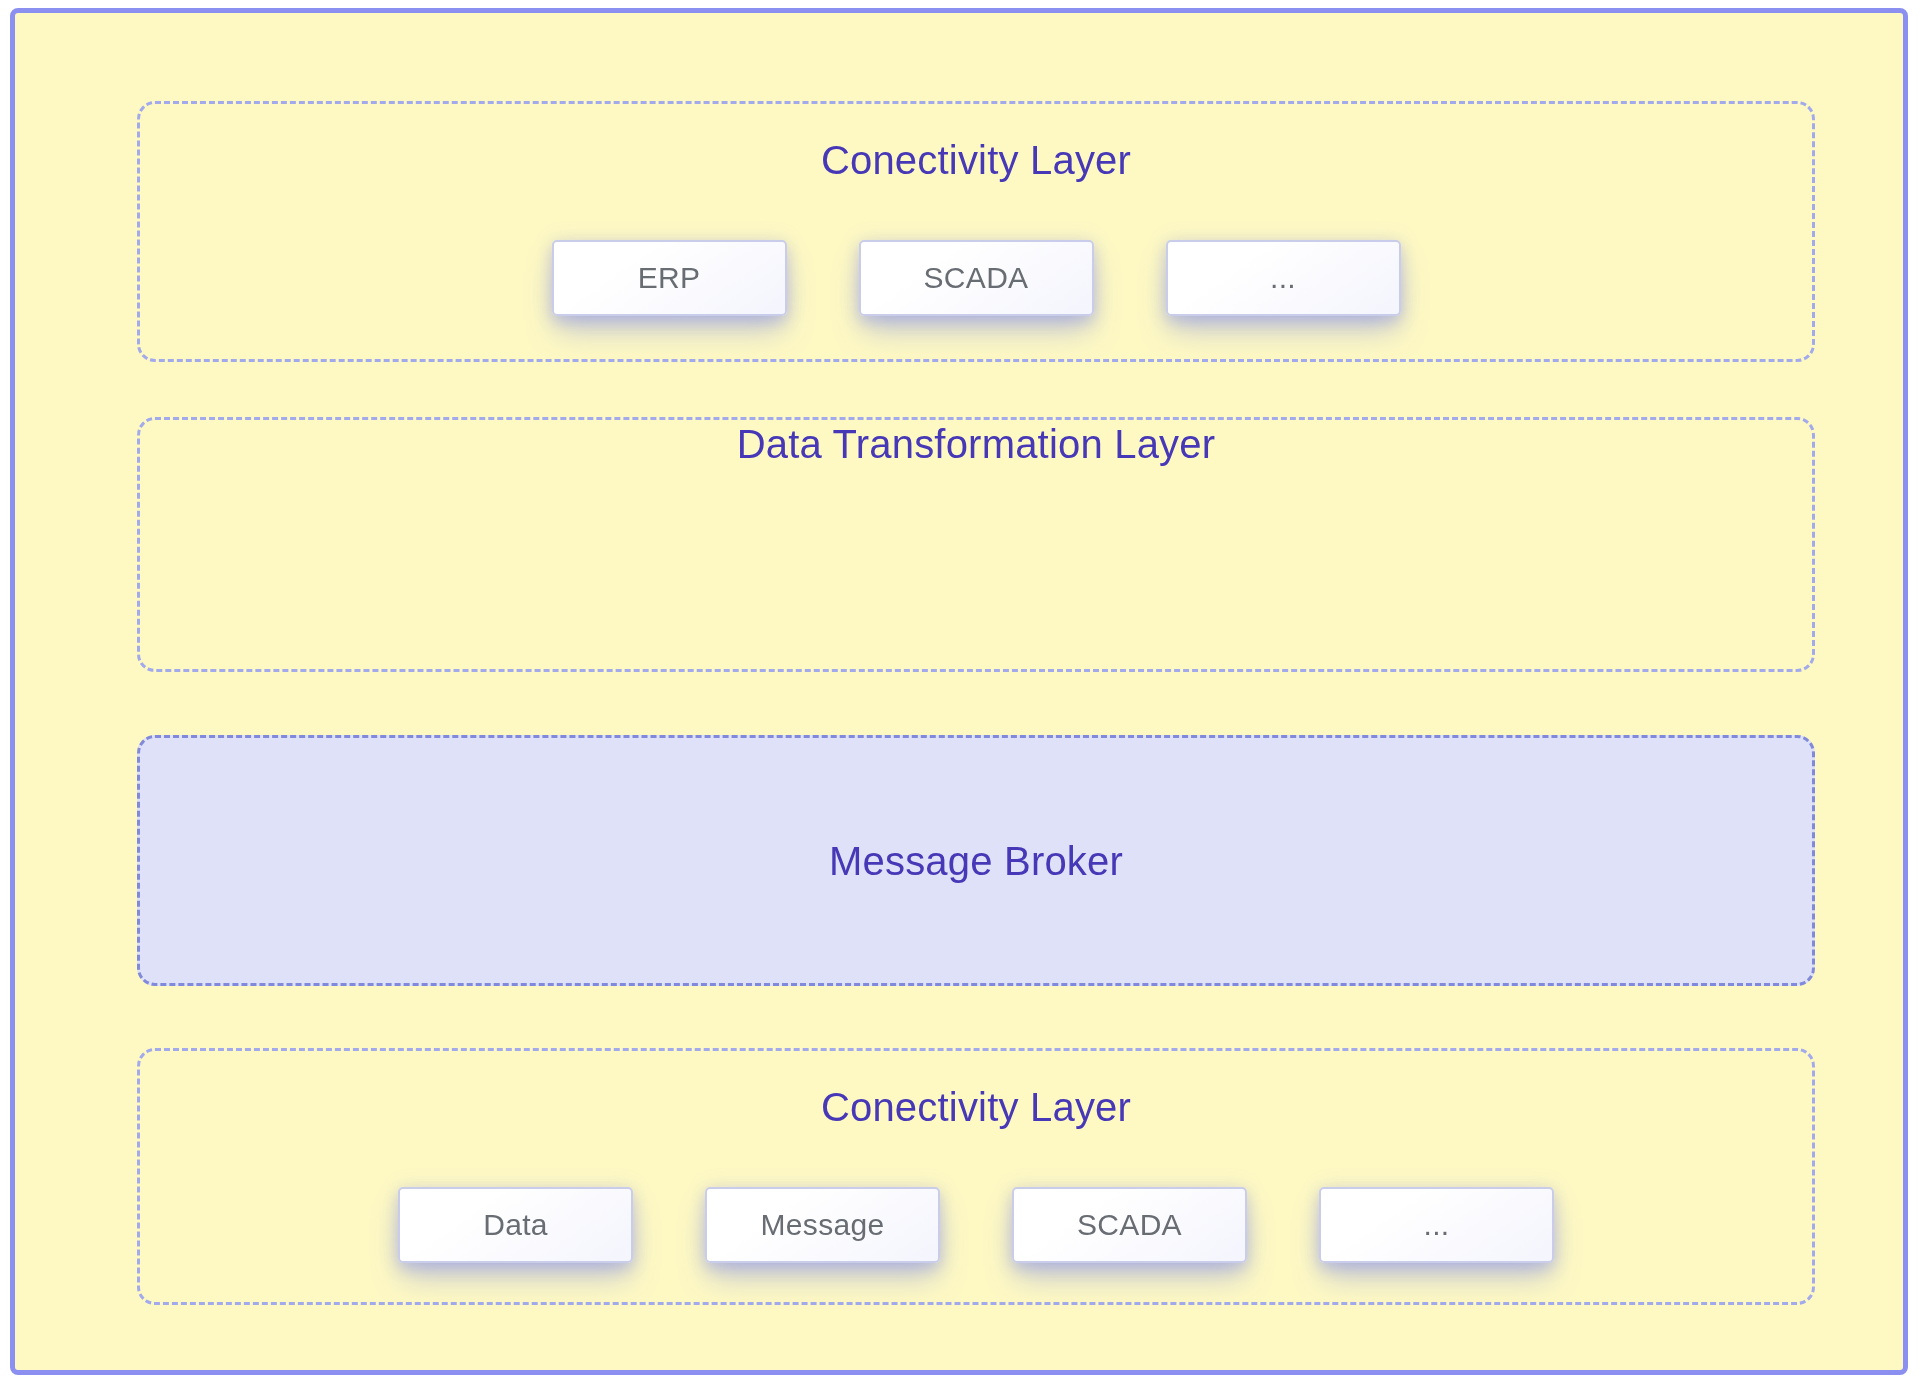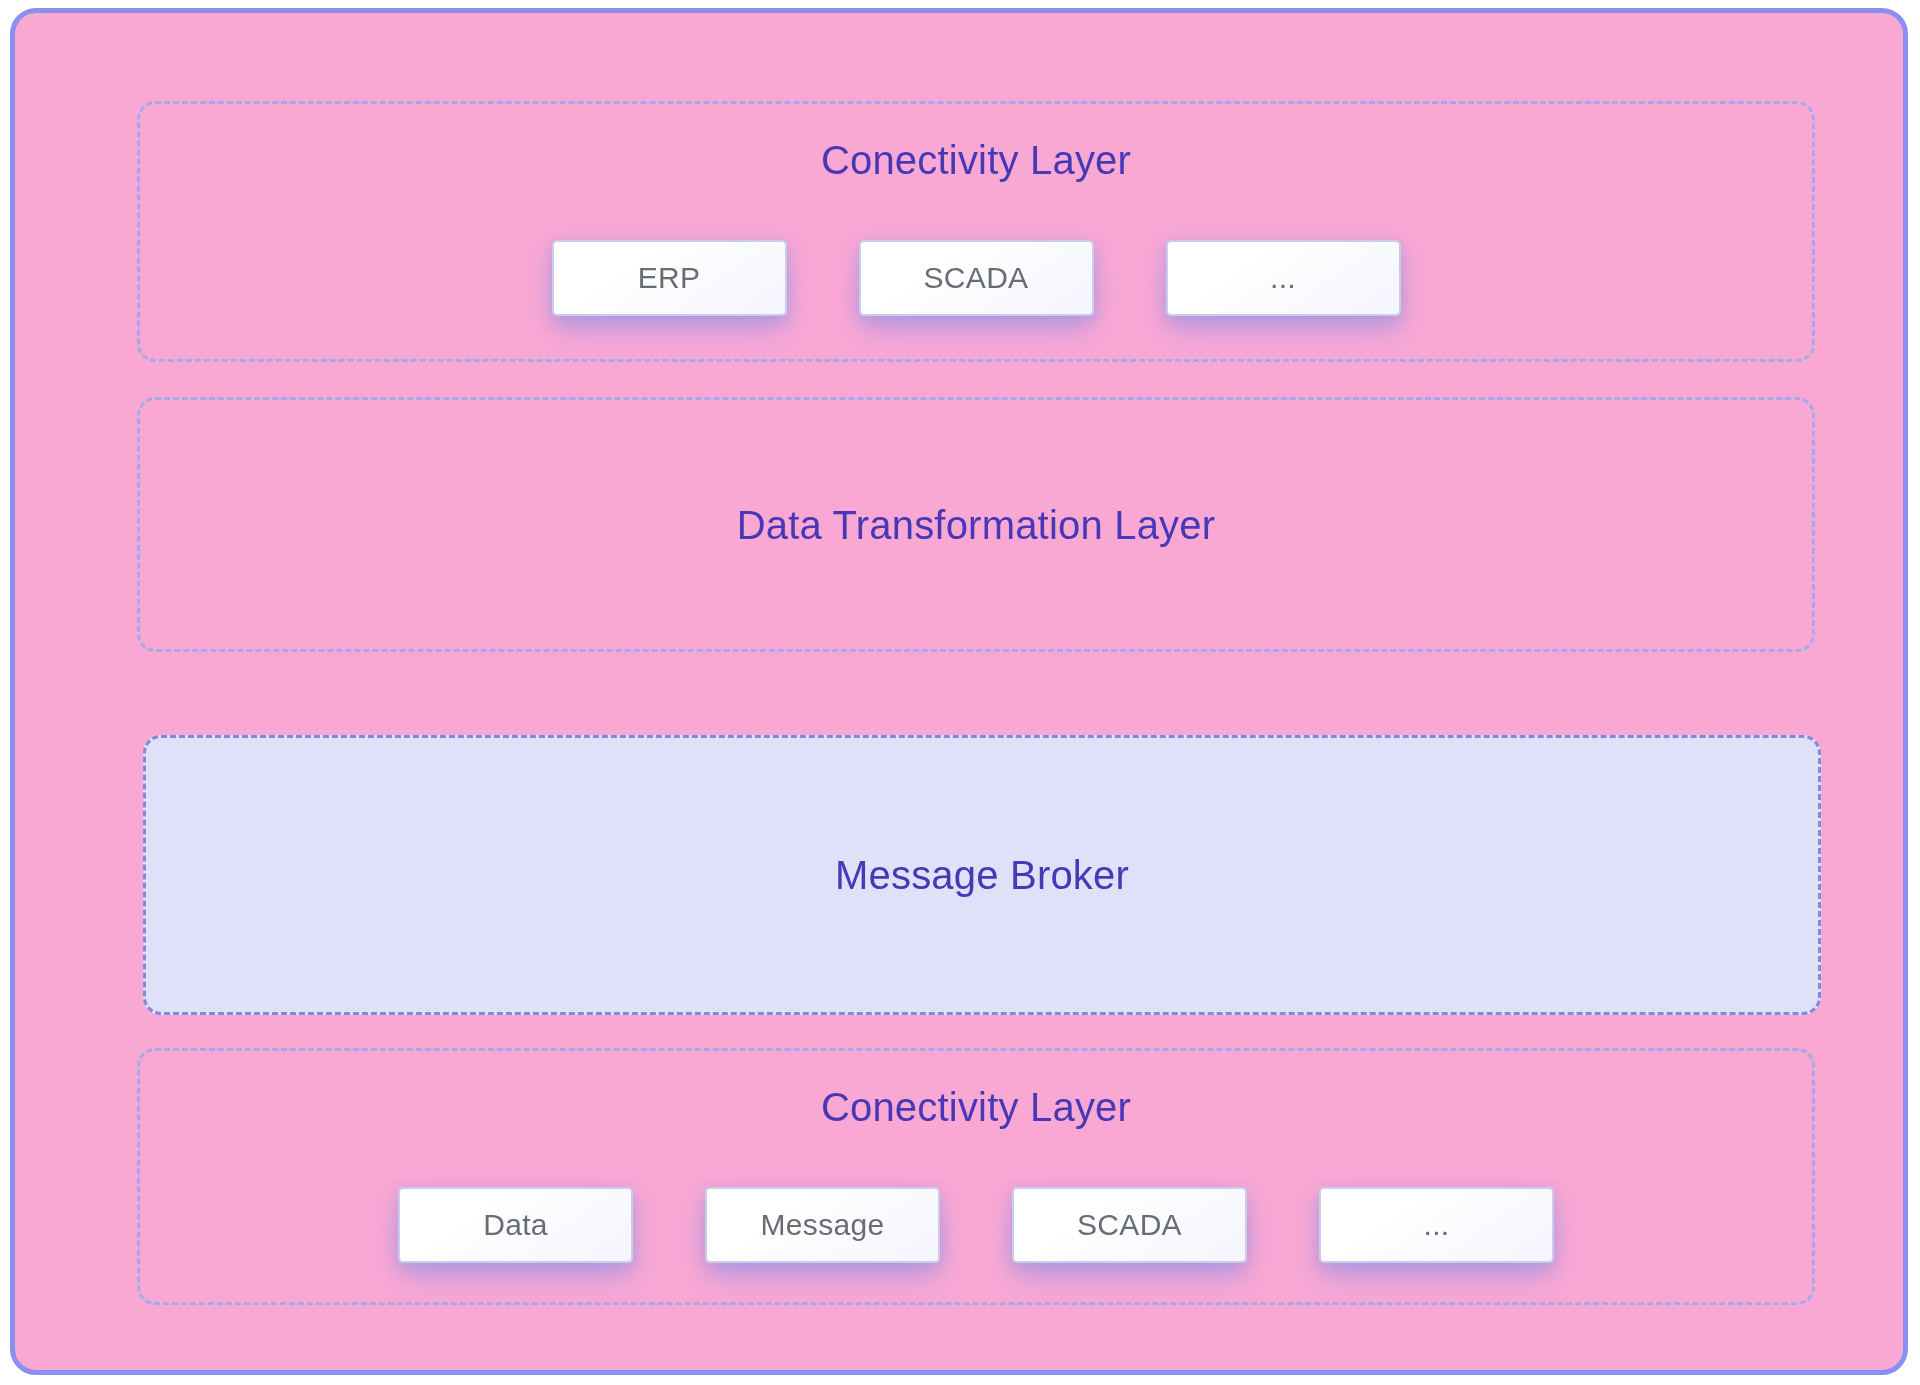--- a/index.html
+++ b/index.html
@@ -12,37 +12,37 @@
     height: 1385px;
     background: #ffffff;
     overflow: hidden;
   }
 
   .outer-frame {
     position: absolute;
     left: 10px; top: 8px;
     width: 1898px; height: 1367px;
     border: 5px solid #8b90f0;
-    border-radius: 26px;
-    background: #f9a8d4;
+    border-radius: 8px;
+    background: #fef9c3;
   }
 
   .layer {
     position: absolute;
     left: 122px;
     width: 1678px;
     border: 3px dashed #a3aaec;
     border-radius: 18px;
     background: transparent;
   }
 
   .layer-connectivity-top    { top: 88px;   height: 261px; }
-  .layer-data-transformation { top: 384px;  height: 255px; display: flex; align-items: center; justify-content: center; }
-  .layer-message-broker      { top: 722px;  height: 280px; display: flex; align-items: center; justify-content: center;
-                               background: #dee1f8; border-color: #8089da; margin-left: 6px; }
+  .layer-data-transformation { top: 404px;  height: 255px; display: flex; align-items: flex-start; justify-content: center; }
+  .layer-message-broker      { top: 722px;  height: 251px; display: flex; align-items: center; justify-content: center;
+                               background: #dee1f8; border-color: #8089da; }
   .layer-connectivity-bottom { top: 1035px; height: 257px; }
 
   .layer-title {
     color: #4638b6;
     font-size: 40px;
     font-weight: 500;
     line-height: 48px;
     text-align: center;
     letter-spacing: 0.2px;
   }

